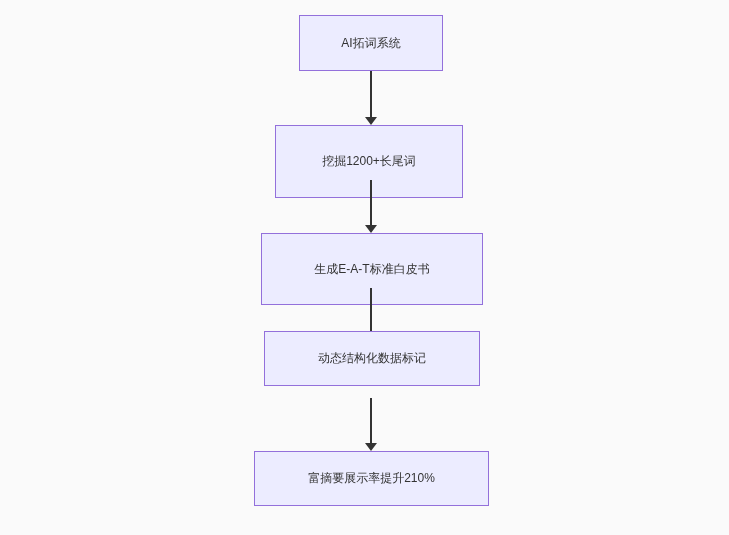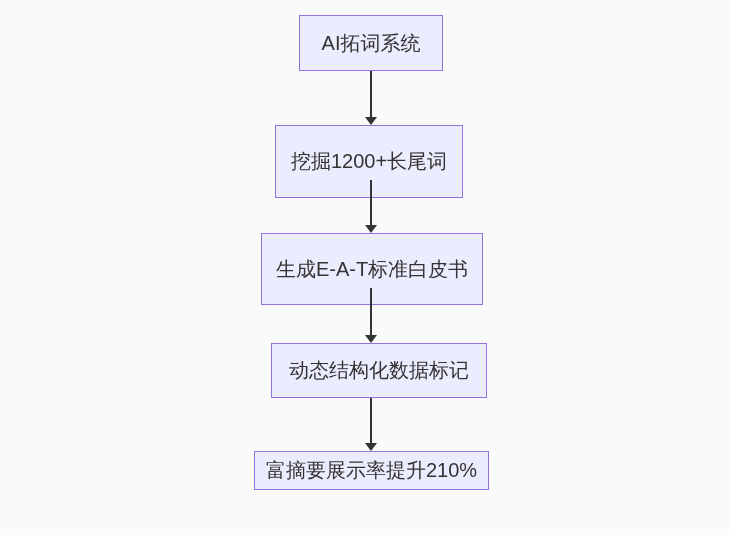--- a/index.html
+++ b/index.html
@@ -17,32 +17,32 @@
   .flowchart {
     position: absolute;
     inset: 0;
   }
   .node {
     position: absolute;
     box-sizing: border-box;
     background: #ECECFF;
     border: 1px solid #9370DB;
     color: #333333;
-    font-size: 20px;
+    font-size: 12px;
     display: flex;
     align-items: center;
     justify-content: center;
     text-align: center;
     white-space: nowrap;
   }
   .node-1 { left: 299px; top: 15px;  width: 144px; height: 56px; }
   .node-2 { left: 275px; top: 125px; width: 188px; height: 73px; }
   .node-3 { left: 261px; top: 233px; width: 222px; height: 72px; }
-  .node-4 { left: 264px; top: 343px; width: 216px; height: 55px; margin-left: 7px; }
-  .node-5 { left: 254px; top: 451px; width: 235px; height: 39px; }
+  .node-4 { left: 264px; top: 331px; width: 216px; height: 55px; }
+  .node-5 { left: 254px; top: 451px; width: 235px; height: 55px; }
 
   .edge {
     position: absolute;
     width: 12px;
     left: 365px; 
   }
   .edge-1 { top: 71px;  height: 54px; }
   .edge-2 { top: 180px; height: 53px; }
   .edge-3 { top: 288px; height: 55px; }
   .edge-4 { top: 398px; height: 53px; }

